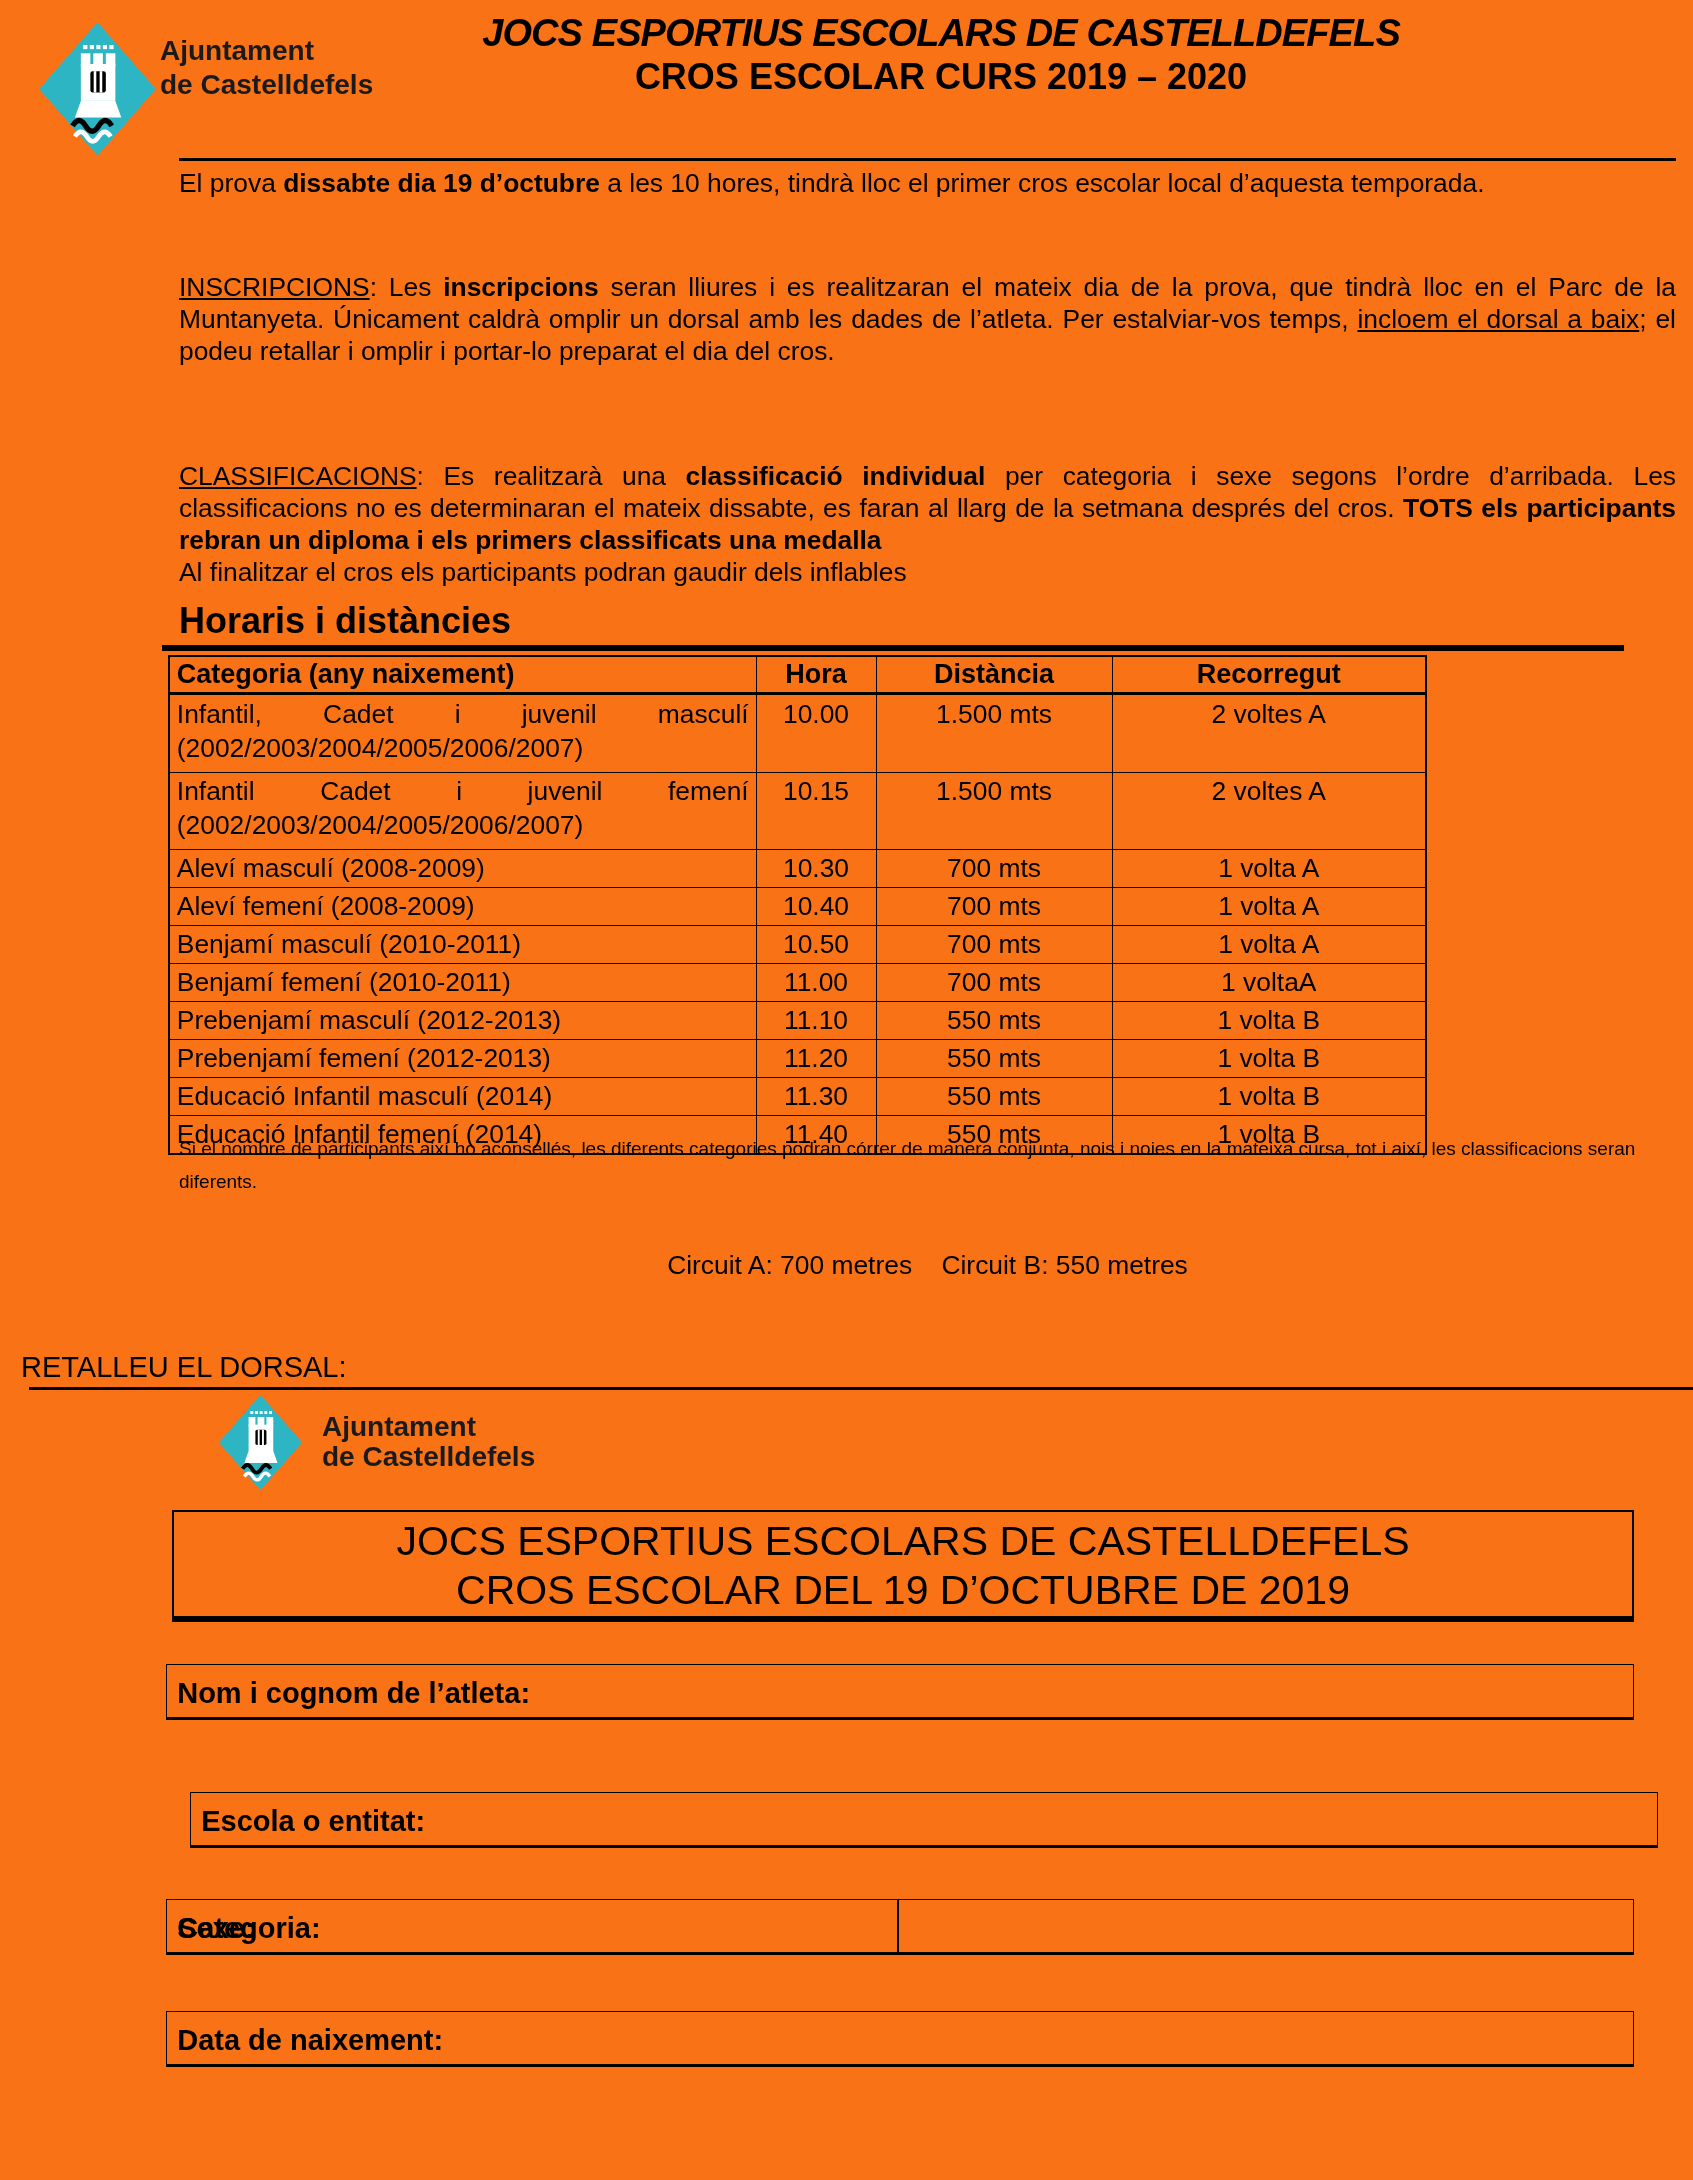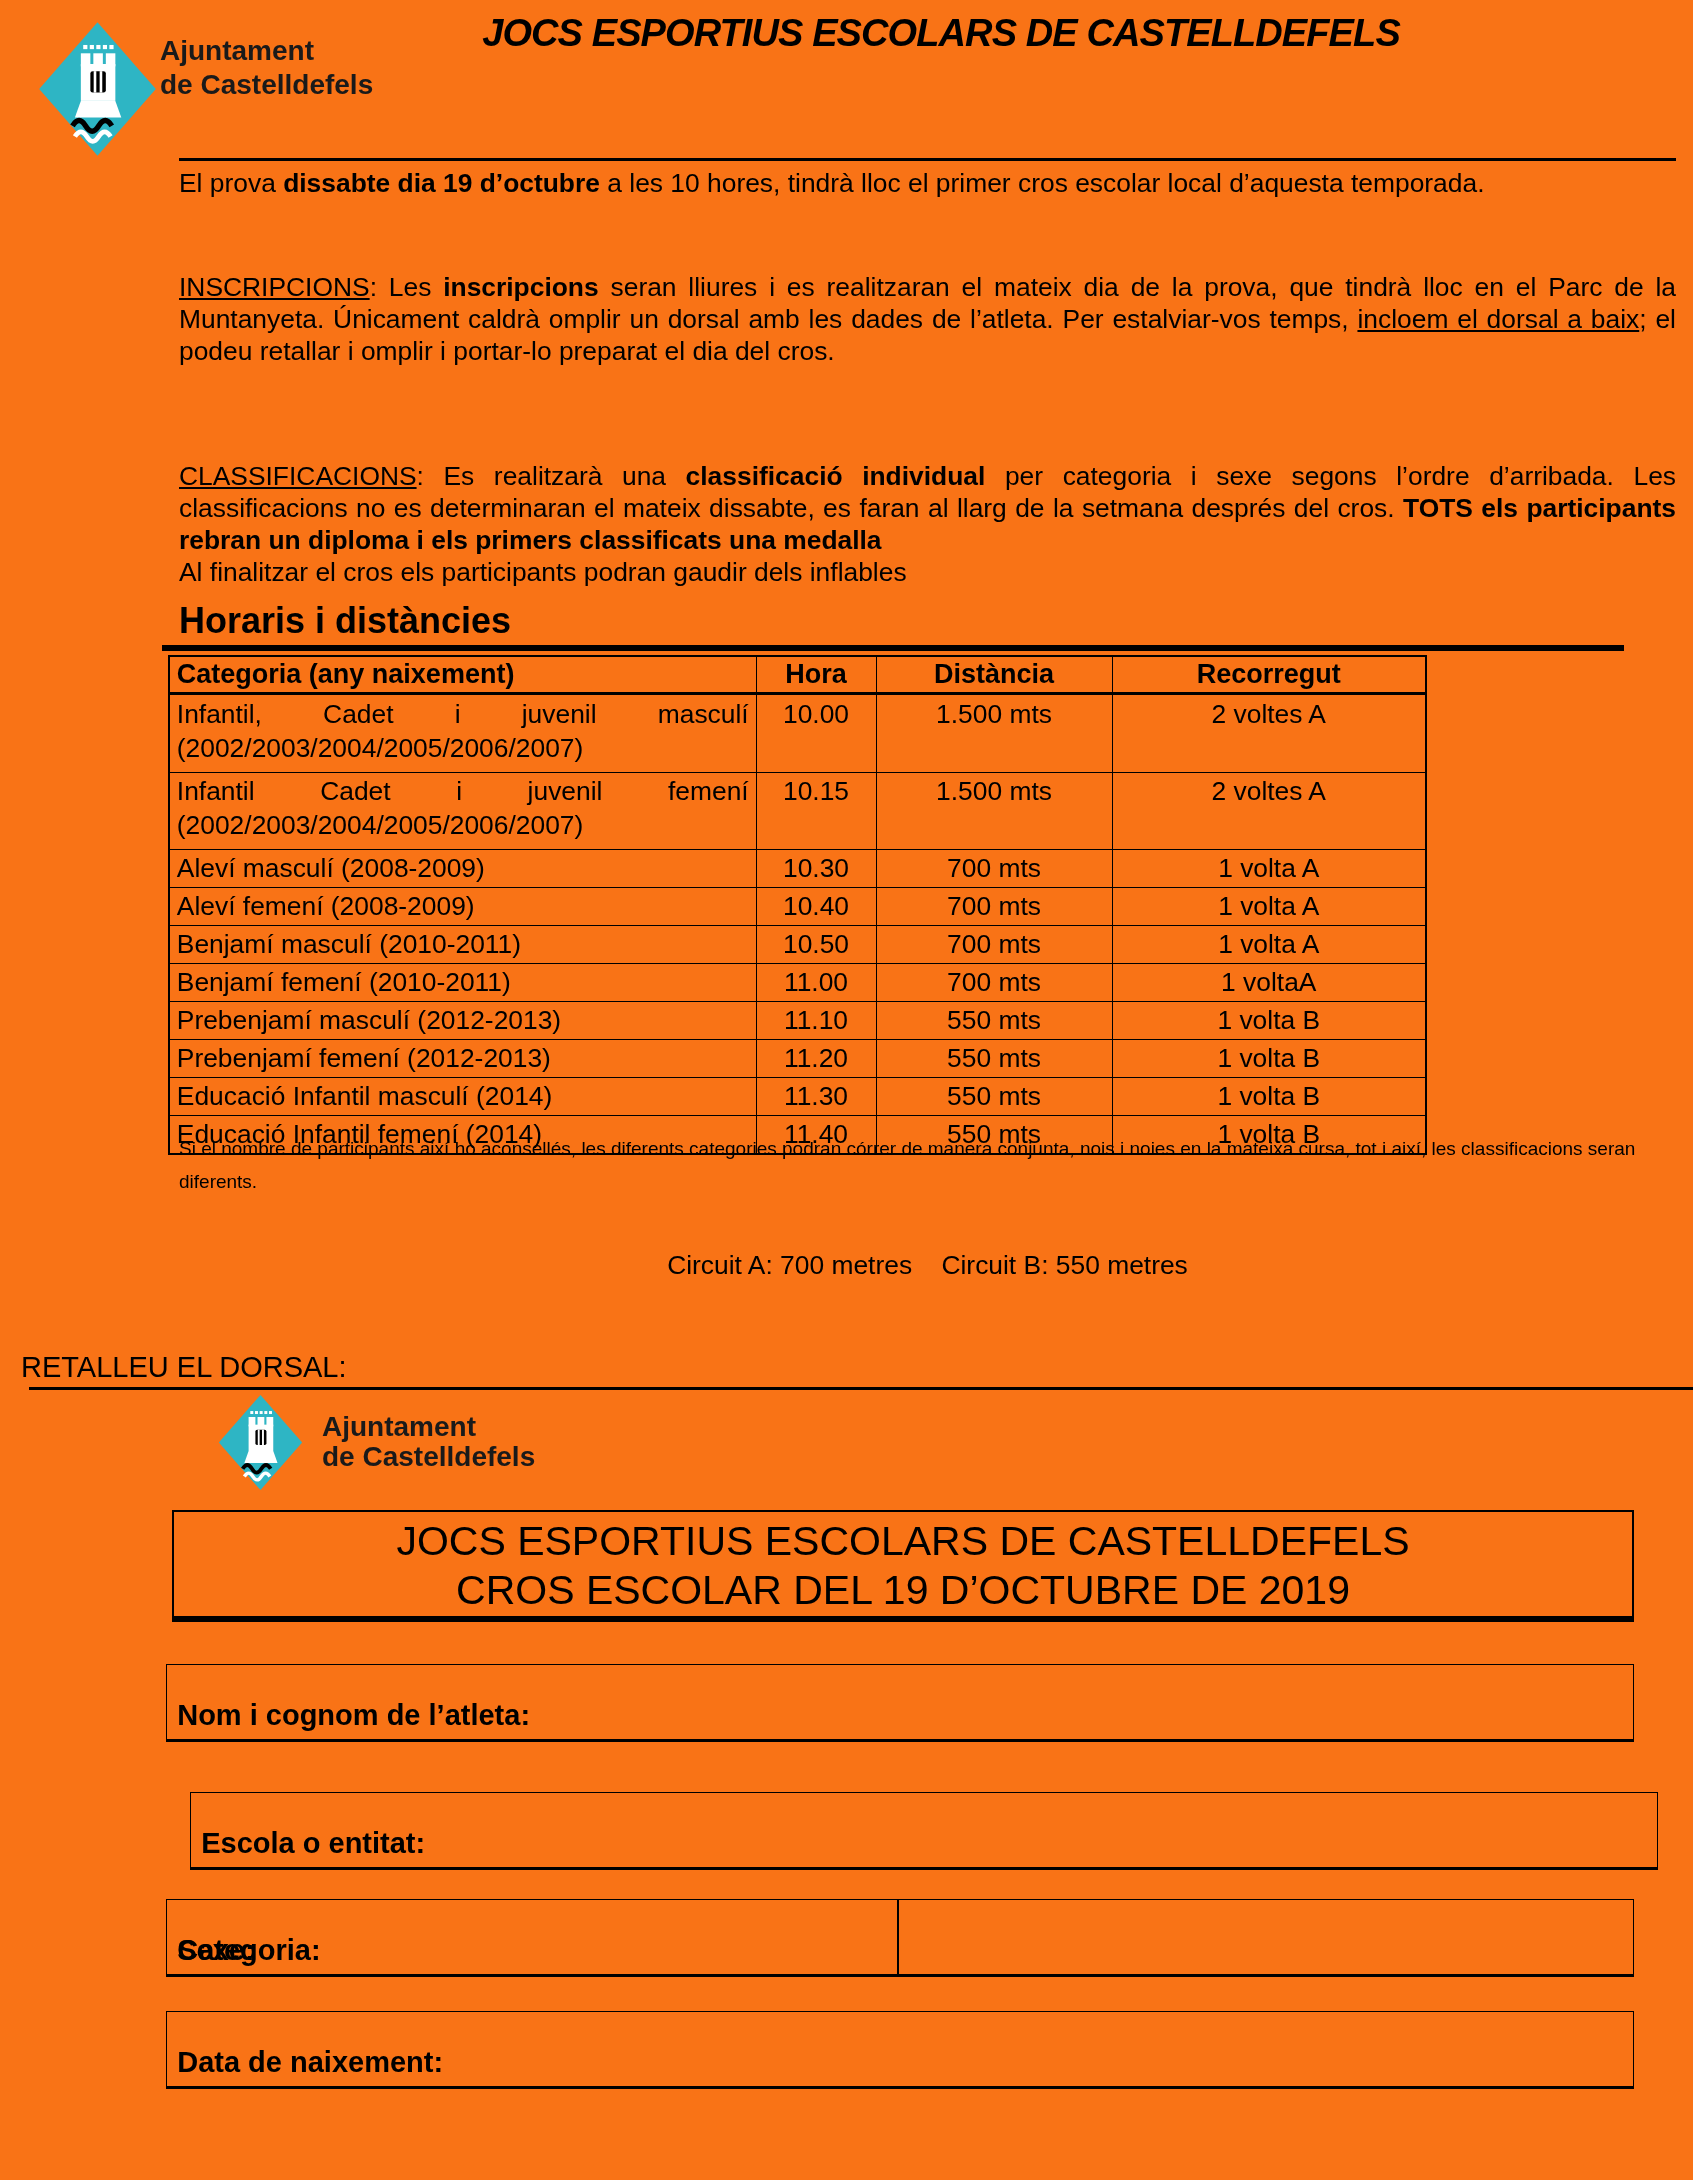--- a/index.html
+++ b/index.html
@@ -36,21 +36,21 @@
   .note{left:179px;top:1132px;width:1497px;font-size:19px;line-height:33px;text-align:left;}
   .circuits{left:179px;top:1250px;width:1497px;font-size:26.4px;text-align:center;white-space:pre;}
   
   .cut-label{left:21px;top:1351px;font-size:29px;}
   .cut-line{left:29px;top:1387px;width:1664px;height:3.4px;background:#000;}
   .logo2-text{font-weight:bold;font-size:28px;line-height:30px;color:#1a1a1a;}
   .dorsal-box{left:172px;top:1510px;width:1462px;height:112px;border:2.6px solid #000;border-bottom-width:6.8px;
     box-sizing:border-box;text-align:center;}
   .dorsal-t1{font-size:41px;line-height:49px;margin-top:5.1px;}
   .dorsal-t2{font-size:41px;line-height:49px;}
-  .fbox{left:166px;width:1468px;height:78px;border:1.7px solid #000;border-bottom-width:3.4px;box-sizing:border-box;}
+  .fbox{left:166px;width:1468px;height:56px;border:1.7px solid #000;border-bottom-width:3.4px;box-sizing:border-box;}
   .fbox .lbl{position:absolute;left:10.2px;bottom:6.8px;font-weight:bold;font-size:29px;}
   .fbox-split{display:flex;}
   .fcell{position:relative;height:100%;}
   .fcell-l{width:732px;border-right:2.6px solid #000;box-sizing:border-box;}
   .fcell-r{flex:1;}
 </style>
 </head>
 <body>
 
 <div class="page">
@@ -77,20 +77,21 @@
       <path d="M31,97 q5,-8 10,0 q5,8 10,0 q5,-8 10,0" stroke="#fff" stroke-width="4" fill="none"></path>
     </svg>
   </div>
   <div class="abs logo-text" style="left:160px;top:34px;">
     <div>Ajuntament</div>
     <div>de Castelldefels</div>
   </div>
 
   <div class="abs title-block">
     <div class="title-l1">JOCS ESPORTIUS ESCOLARS DE CASTELLDEFELS</div>
+    <div class="title-l2">CROS ESCOLAR CURS 2019 – 2020</div>
   </div>
 
   <div class="abs rule-header"></div>
 
   <div class="abs para" style="top:167px;"><span>El prova </span><span class="b">dissabte dia 19 d’octubre</span><span> a les 10 hores, tindrà lloc el primer cros escolar local d’aquesta temporada.</span></div>
   <div class="abs para" style="top:271px;"><span class="u">INSCRIPCIONS</span><span>: Les </span><span class="b">inscripcions</span><span> seran lliures i es realitzaran el mateix dia de la prova, que tindrà lloc en el Parc de la Muntanyeta. Únicament caldrà omplir un dorsal amb les dades de l’atleta. Per estalviar-vos temps, </span><span class="u">incloem el dorsal a baix</span><span>; el podeu retallar i omplir i portar-lo preparat el dia del cros.</span></div>
   <div class="abs para" style="top:460px;"><span class="u">CLASSIFICACIONS</span><span>: Es realitzarà una </span><span class="b">classificació individual</span><span> per categoria i sexe segons l’ordre d’arribada. Les classificacions no es determinaran el mateix dissabte, es faran al llarg de la setmana després del cros. </span><span class="b">TOTS els participants rebran un diploma i els primers classificats una medalla</span><br><span>Al finalitzar el cros els participants podran gaudir dels inflables</span></div>
 
   <div class="abs h2">Horaris i distàncies</div>
   <div class="abs rule-thick"></div>

